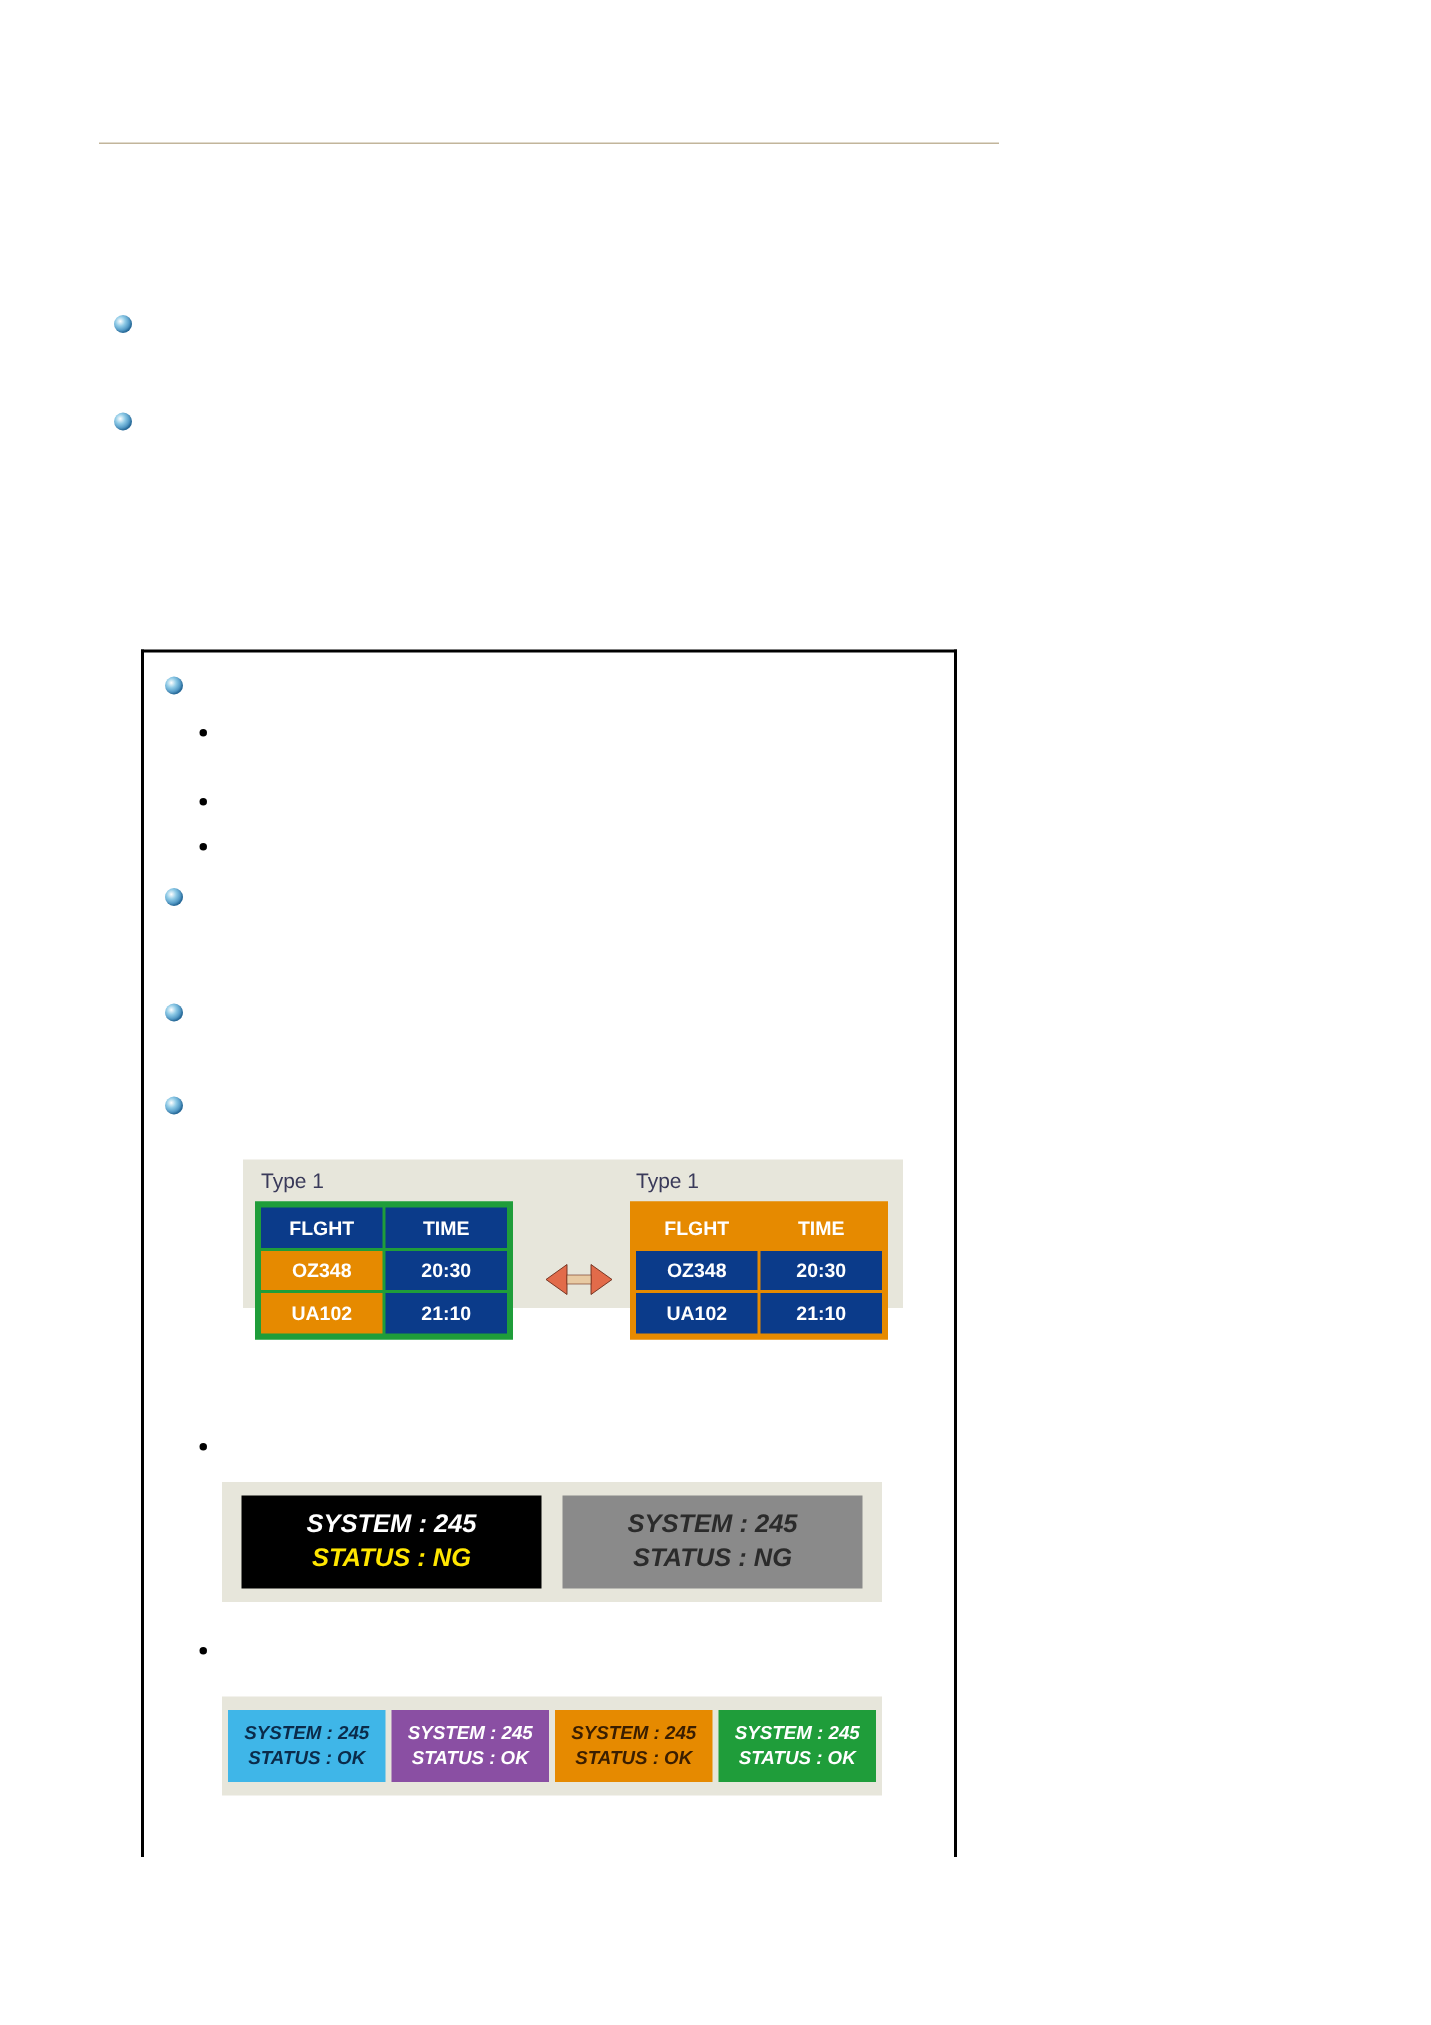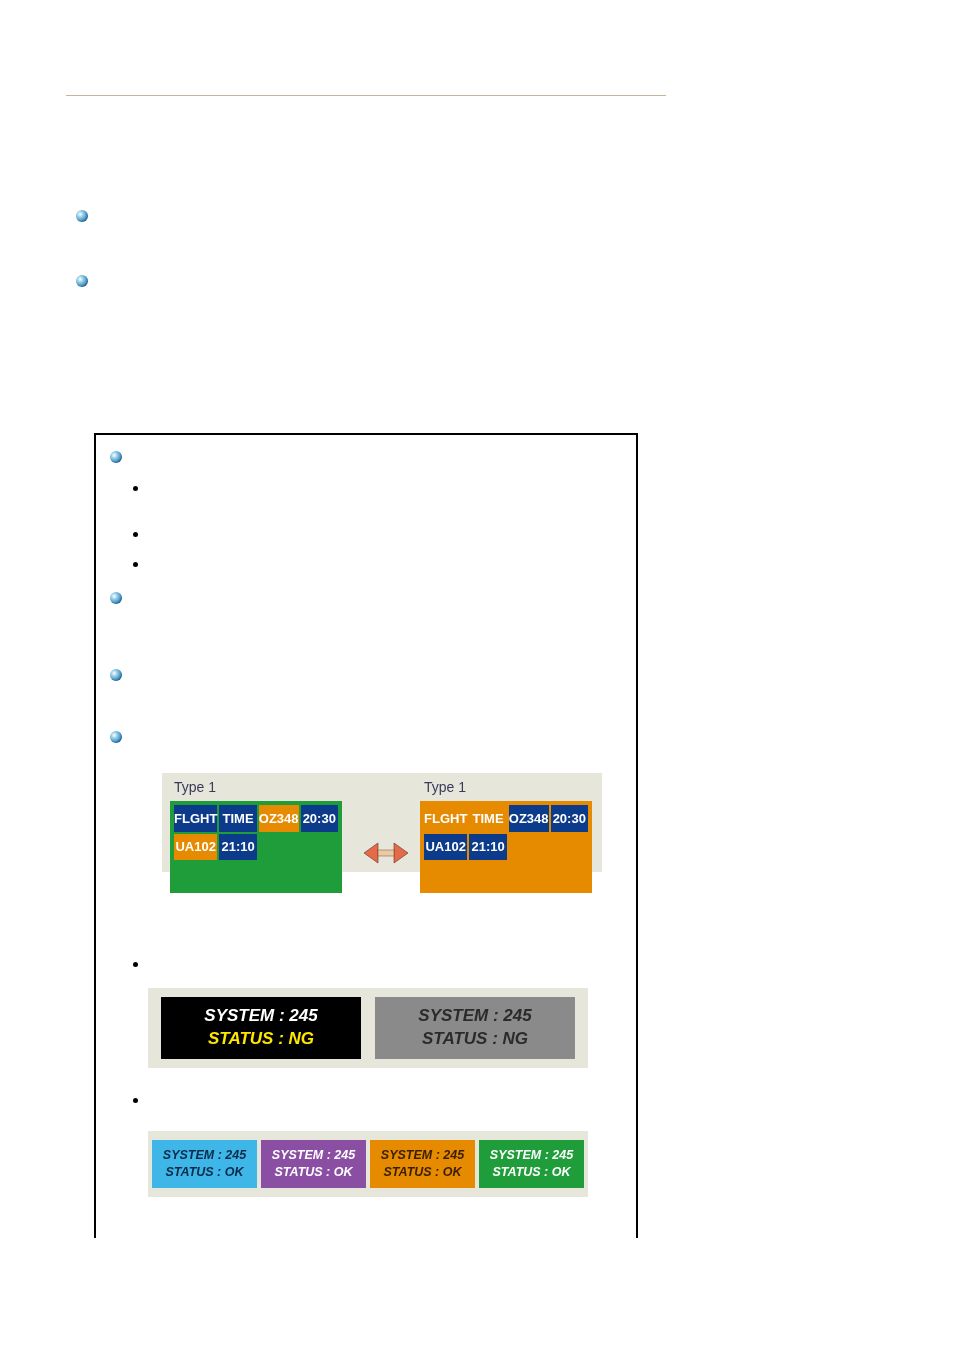--- a/index.html
+++ b/index.html
@@ -86,21 +86,21 @@
   }
   .tl1 { left: 12px; }
   .tl2 { left: 262px; }
   .table-wrap {
     position: absolute;
     top: 28px;
     width: 172px;
     height: 92px;
     border: 3px solid;
     display: grid;
-    grid-template-columns: 1fr 1fr 1fr 1fr;
+    grid-template-columns: 1fr 1fr;
     grid-template-rows: 1fr 1fr 1fr;
     gap: 2px;
     padding: 1px;
   }
   .tw-green { border-color: #1f9d3a; background: #1f9d3a; left: 8px; }
   .tw-orange { border-color: #e68a00; background: #e68a00; left: 258px; }
   .cell {
     display: flex;
     align-items: center;
     justify-content: center;

